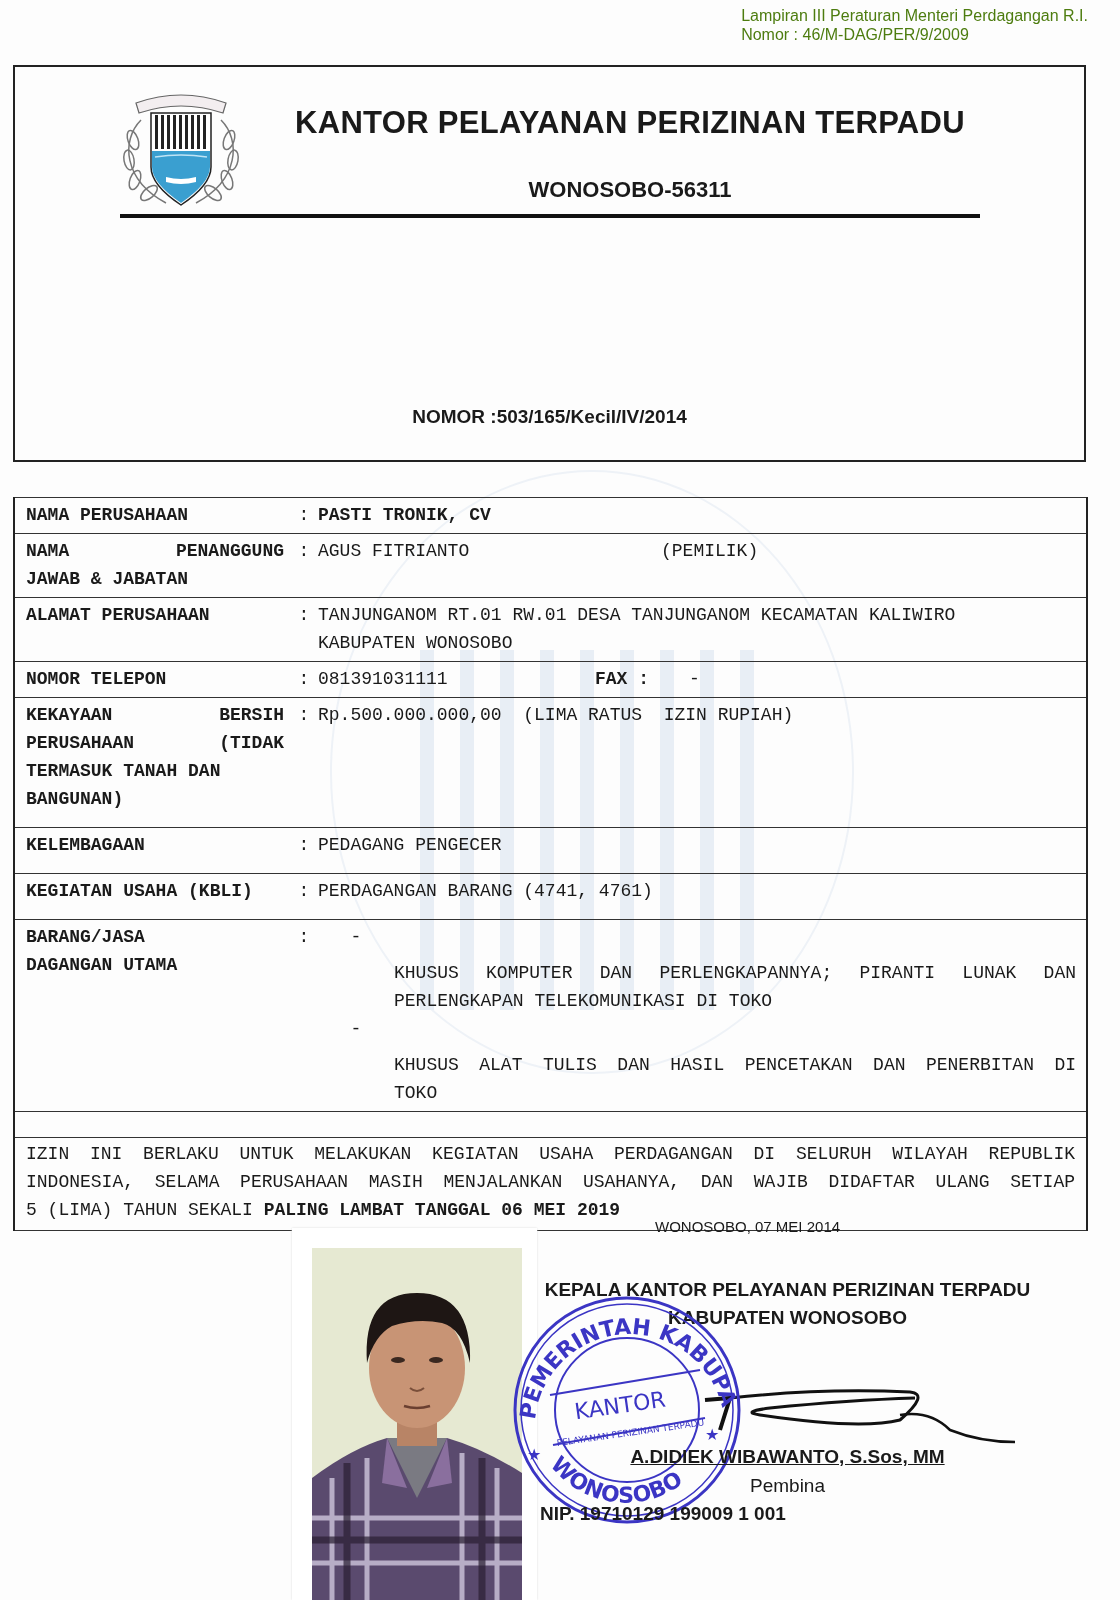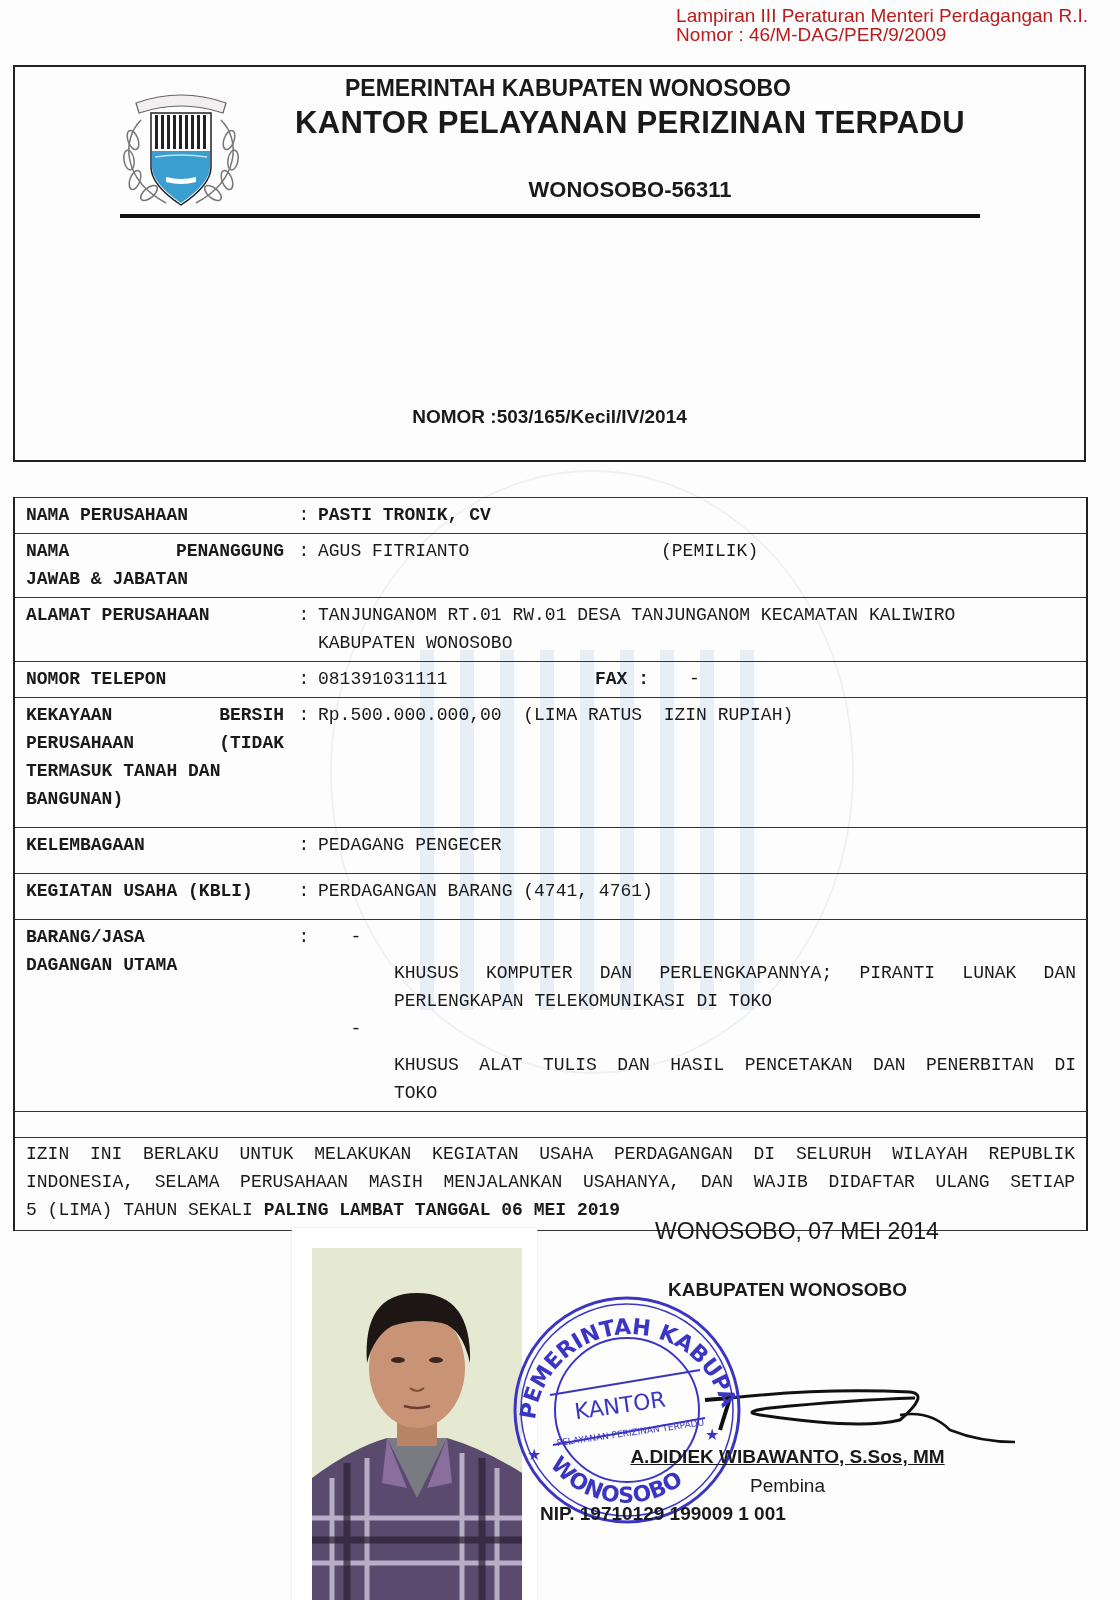--- a/index.html
+++ b/index.html
@@ -7,21 +7,21 @@
     width:1120px; height:1600px; position:relative; overflow:hidden;
     background:#fdfdfd;
     font-family:"Liberation Sans", "DejaVu Sans", sans-serif;
     color:#1a1a1a;
   }
   
   .watermark { position:absolute; left:330px; top:470px; width:520px; height:620px; pointer-events:none; }
   .watermark .bar { position:absolute; top:180px; width:14px; height:360px; background:#e8eef5; }
   .watermark .ring { position:absolute; border:2px solid #eef2f7; border-radius:50%; }
 
-  .lampiran { position:absolute; right:32px; top:6px; font-size:19px; line-height:19px; color:#b91c1c; }
+  .lampiran { position:absolute; right:32px; top:6px; font-size:16px; line-height:19px; color:#4d7c0f; }
   .lampiran div { white-space:nowrap; }
 
   .header-box { position:absolute; left:13px; top:65px; width:1073px; height:397px; border:2px solid #222; box-sizing:border-box; }
   .logo { position:absolute; left:96px; top:18px; width:140px; height:125px; }
   .hdr { position:absolute; left:0; right:0; text-align:center; font-weight:bold; white-space:nowrap; }
   .hdr-gov { top:8px; font-size:23px; left:258px; width:590px; }
   .hdr-office { top:38px; font-size:31px; left:230px; width:770px; letter-spacing:0.3px; }
   .hdr-addr { top:80px; font-size:18px; font-weight:normal; left:230px; width:770px; }
   .hdr-city { top:110px; font-size:22px; left:230px; width:770px; }
   .hdr-rule { position:absolute; left:105px; top:147px; width:860px; height:4px; background:#111; }
@@ -44,21 +44,21 @@
   .goods-text { text-align:justify; text-align-last:left; flex:1; }
   .goods-text .line1 { text-align:justify; text-align-last:justify; display:block;margin-top:36px; }
   tr.empty-row td { height:18px; }
   td.notice { padding:2px 11px 6px 11px !important; text-align:justify; }
   .notice-line { display:block; text-align:justify; text-align-last:justify; }
   .notice-line.last { text-align-last:left; }
 
   .photo-frame { position:absolute; left:292px; top:1228px; width:245px; height:372px; background:#fff; box-shadow:0 0 2px #ddd; }
   .photo { position:absolute; left:20px; top:20px; width:210px; height:352px; background:#e9ebd8; overflow:hidden; }
 
-  .sign-date { position:absolute; left:655px; top:1218px; font-size:23px; white-space:nowrap; }
+  .sign-date { position:absolute; left:655px; top:1218px; font-size:15px; white-space:nowrap; }
   .sign-title { position:absolute; left:540px; top:1276px; width:495px; text-align:center; font-size:19px; font-weight:bold; line-height:28px; }
   .sign-name { position:absolute; left:540px; top:1446px; width:495px; text-align:center; font-size:19px; font-weight:bold; text-decoration:underline; }
   .sign-rank { position:absolute; left:540px; top:1475px; width:495px; text-align:center; font-size:19px; }
   .sign-nip { position:absolute; left:540px; top:1503px; width:495px; text-align:left; font-size:19px;font-weight:bold; }
   .stamp { position:absolute; left:505px; top:1290px; width:245px; height:240px; }
   .signature { position:absolute; left:700px; top:1370px; width:320px; height:80px; }
 </style>
 </head>
 <body>
 
@@ -107,21 +107,20 @@
       <rect x="68" y="30" width="3" height="34"></rect>
         <rect x="74" y="30" width="3" height="34"></rect>
       <rect x="80" y="30" width="3" height="34"></rect>
         <rect x="86" y="30" width="3" height="34"></rect>
       <rect x="92" y="30" width="3" height="34"></rect>
     </g>
     <path d="M41 66 L99 66 L99 82 Q99 98 70 118 Q41 98 41 82 Z" fill="#3a9fd0"></path>
     <path d="M44 72 Q70 68 96 72" stroke="#bfe4f5" stroke-width="1.5" fill="none"></path>
     <path d="M55 92 Q70 96 85 92 L85 97 Q70 101 55 97 Z" fill="#fff"></path>
   </svg>
-  <div class="hdr hdr-gov">PEMERINTAH KABUPATEN WONOSOBO</div>
   <div class="hdr hdr-office">KANTOR PELAYANAN PERIZINAN TERPADU</div>
   <div class="hdr hdr-city">WONOSOBO-56311</div>
   <div class="hdr-rule"></div>
   <div class="doc-number">NOMOR :503/165/Kecil/IV/2014</div>
 </div>
 
 <table class="info">
   <tbody>
       <tr>
     <td class="lbl">NAMA PERUSAHAAN</td>
@@ -244,20 +243,21 @@
     <path d="M55 115 Q50 45 105 45 Q160 45 158 115 Q150 80 130 75 Q105 70 80 78 Q62 88 55 115 Z" fill="#1e1614"></path>
     <ellipse cx="86" cy="112" rx="7" ry="3" fill="#3a2820"></ellipse>
       <ellipse cx="124" cy="112" rx="7" ry="3" fill="#3a2820"></ellipse>
     <path d="M98 140 Q105 146 112 140" stroke="#7a4f3a" stroke-width="2" fill="none"></path>
     <path d="M92 158 Q105 162 118 158" stroke="#6a3f30" stroke-width="2.5" fill="none"></path>
   </svg>
 </div>
 
 <div class="sign-date">WONOSOBO, 07 MEI 2014</div>
 <div class="sign-title">
+  <div>KEPALA KANTOR PELAYANAN PERIZINAN TERPADU</div>
   <div>KABUPATEN WONOSOBO</div>
 </div>
 
 <svg class="signature" viewBox="0 0 320 80">
   <path d="M5 30 L30 28 L20 60" stroke="#111" stroke-width="4" fill="none"></path>
   <path d="M30 28 Q120 18 210 22 Q230 24 200 50 Q160 60 60 45 Q40 42 70 38 Q150 30 215 28" stroke="#111" stroke-width="3" fill="none"></path>
   <path d="M200 45 Q230 40 250 60 Q280 72 315 72" stroke="#111" stroke-width="2.5" fill="none"></path>
 </svg>
 
 <svg class="stamp" viewBox="0 0 245 240">

